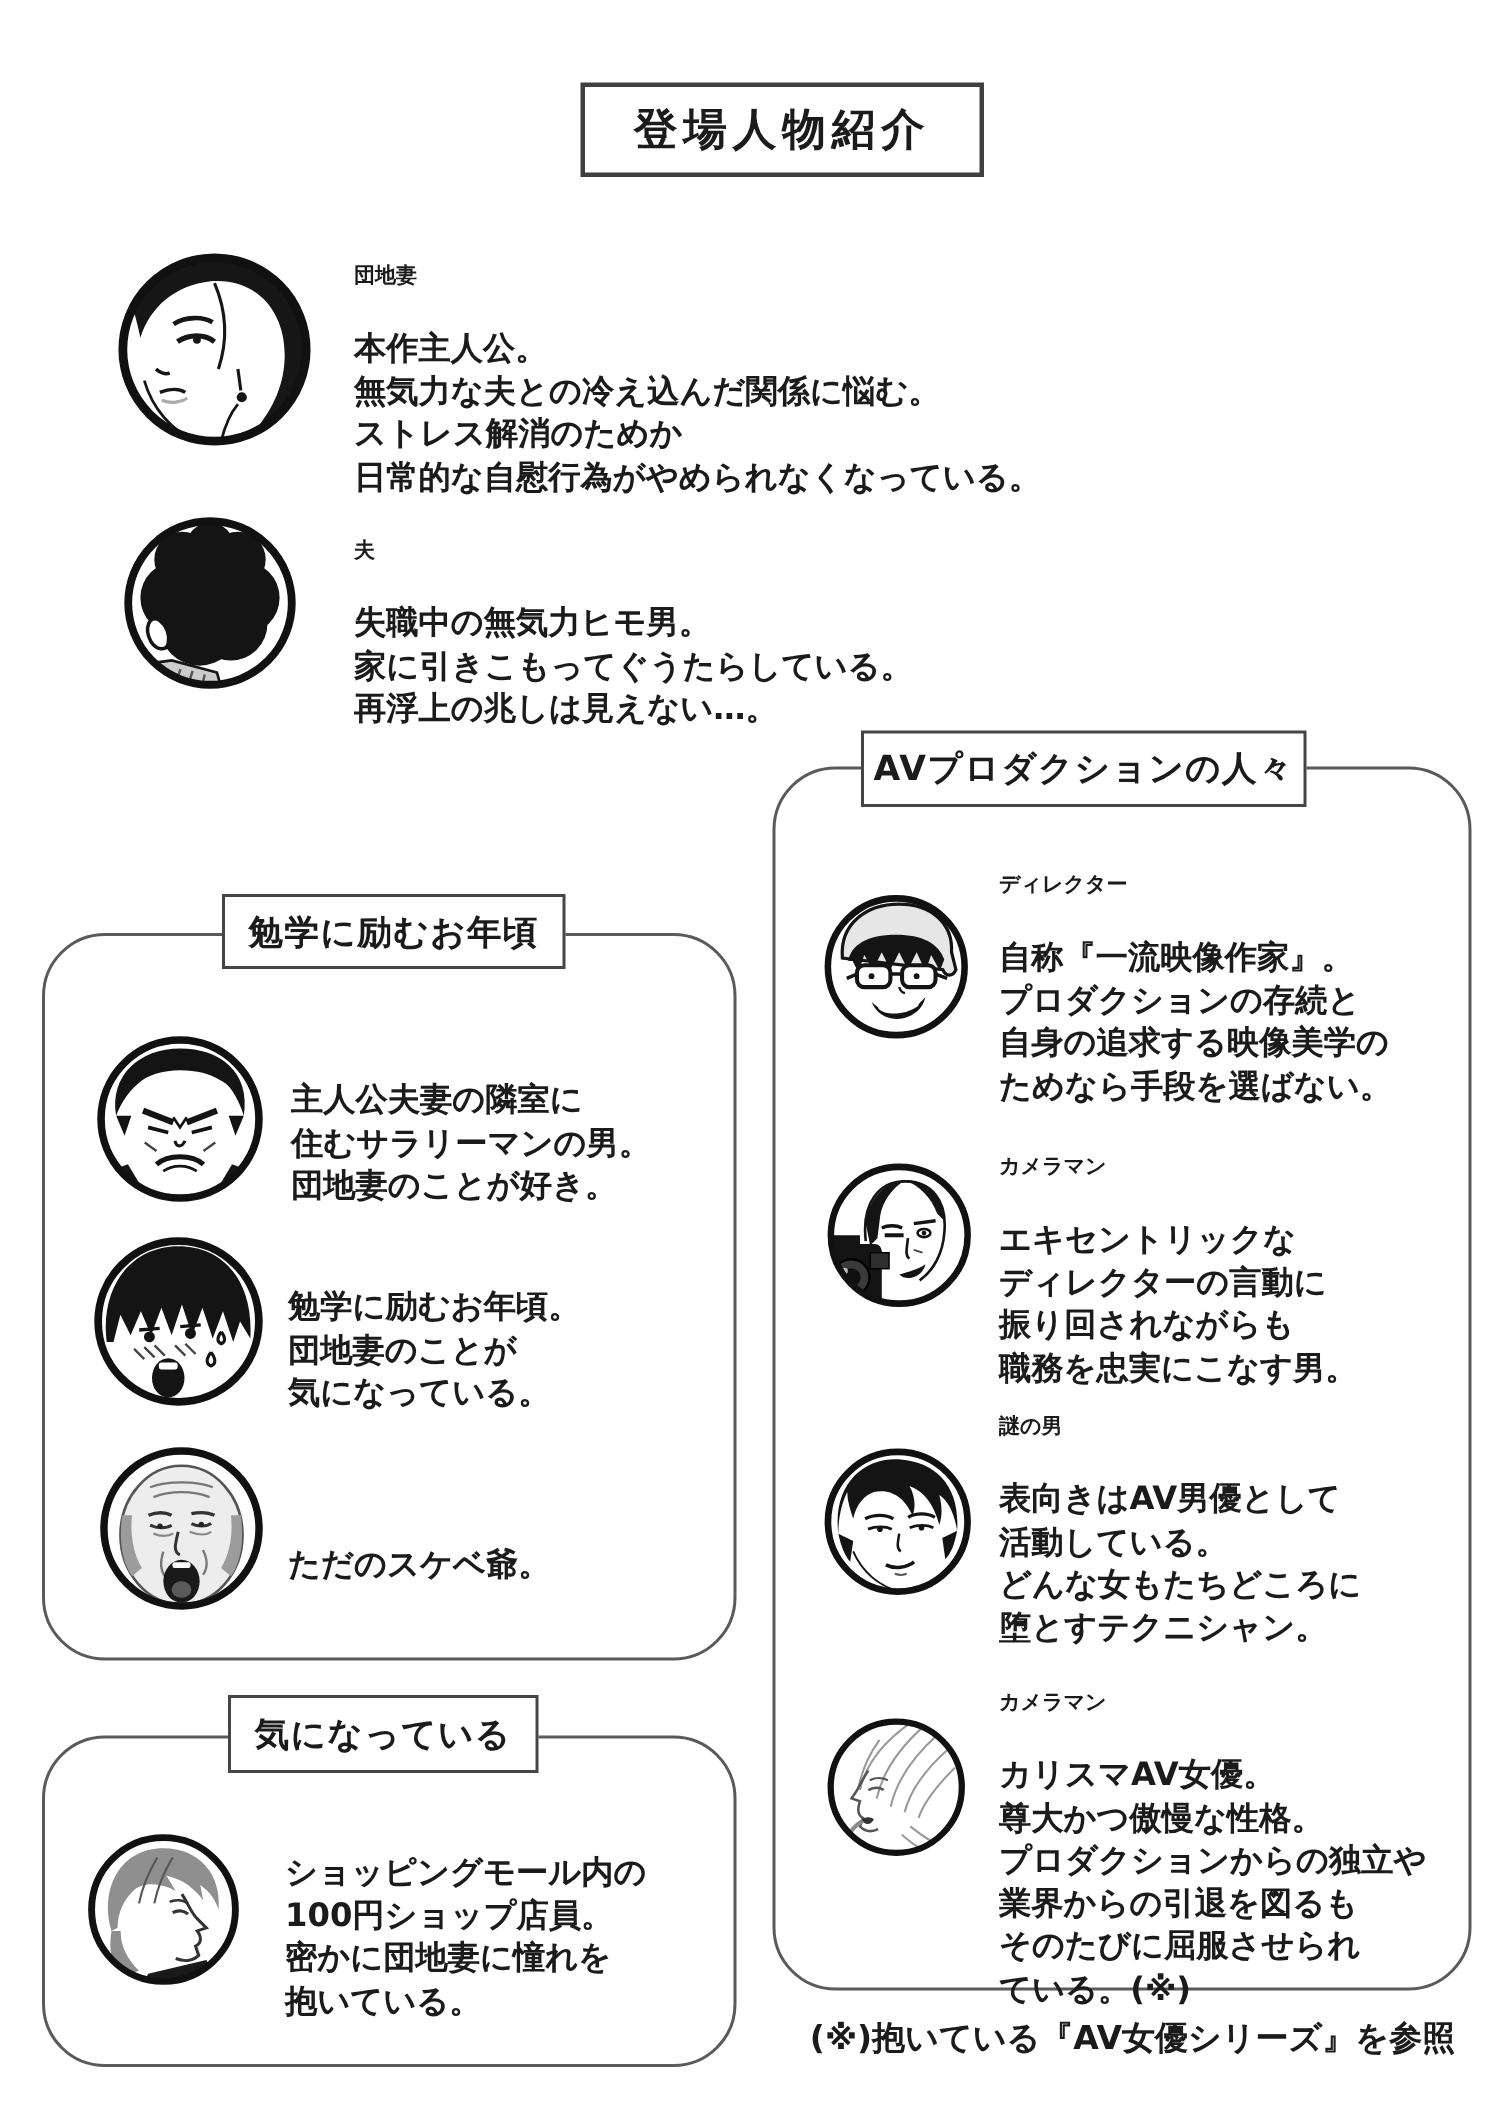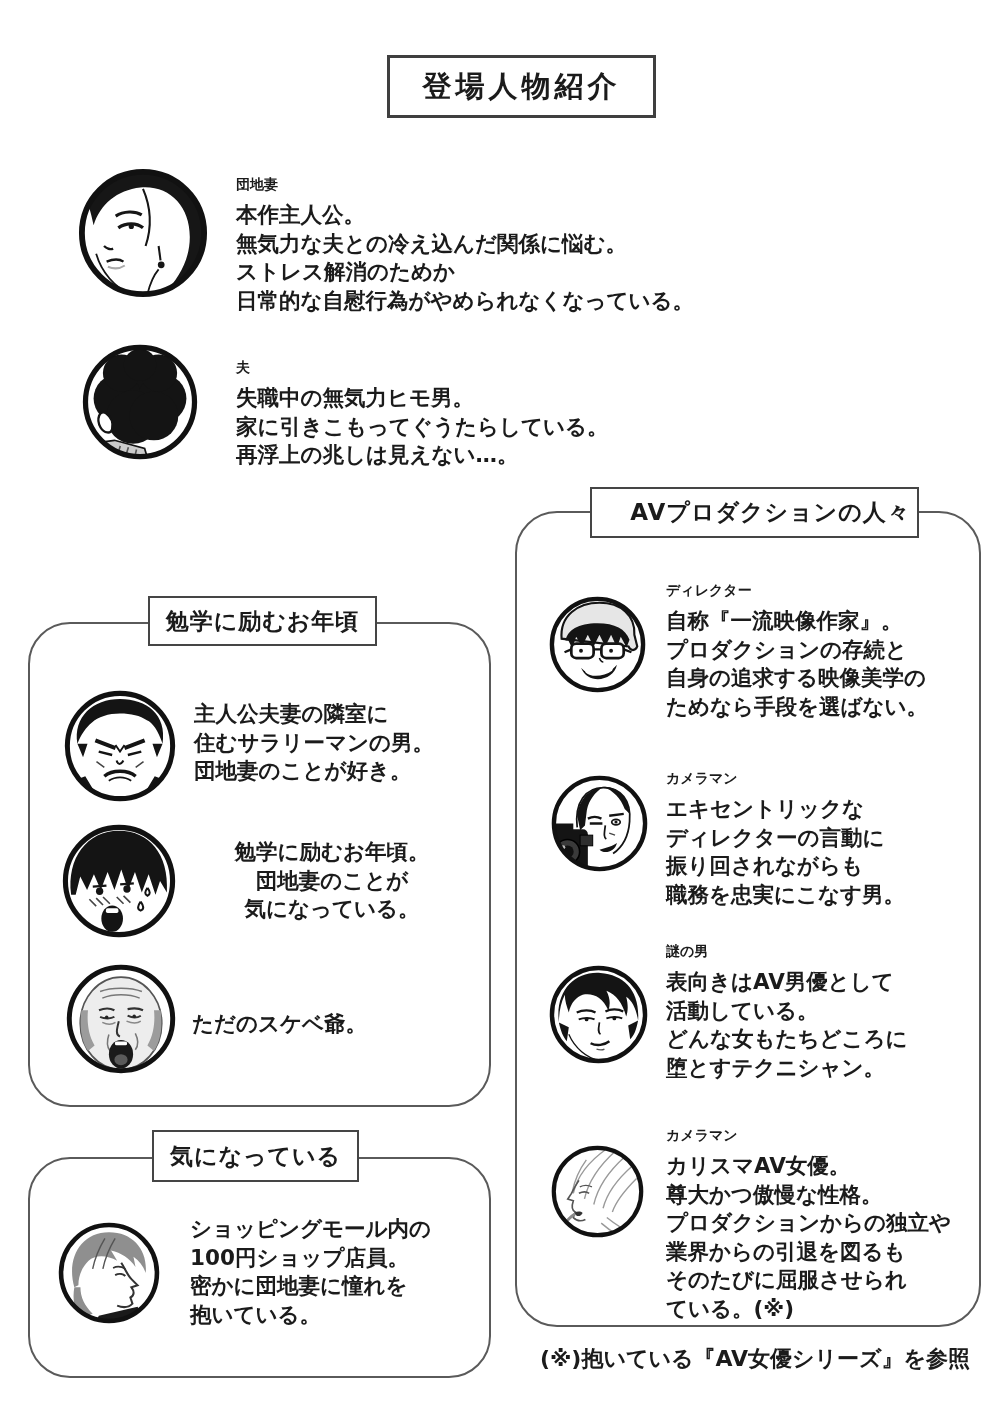--- a/index.html
+++ b/index.html
@@ -14,21 +14,21 @@
     display:flex;align-items:center;justify-content:center;
     font-size:29px;font-weight:700;letter-spacing:4px;
   }
   .gbox{border:2.5px solid #5a5a5a;border-radius:42px;background:#fff;}
   .glabel{
     background:#fff;border:2.5px solid #454545;z-index:2;
     display:flex;align-items:center;justify-content:center;
     font-size:23px;font-weight:700;letter-spacing:1px;
   }
   .cname{font-size:14px;font-weight:700;line-height:29px;margin:0 0 2px 0;}
-  .cdesc{font-size:21.5px;font-weight:600;line-height:28.5px;white-space:pre-line;}
+  .cdesc{font-size:21.5px;font-weight:600;line-height:28.5px;white-space:pre-line;margin-top:20px;}
   .footnote{font-size:22px;font-weight:700;text-align:center;}
   svg.portrait{position:absolute;display:block;}
 </style>
 </head>
 <body>
 
 <div class="page">
 
   <div class="abs titlebox" style="left:387px;top:55px;width:263px;height:57px;">
     <span>登場人物紹介</span>
@@ -140,21 +140,21 @@
       <path fill="none" stroke="#141414" stroke-width="2" d="M27,55 L39,54 M51,53 L63,52"></path>
       <circle cx="33" cy="59" r="3.2" fill="#141414"></circle>
         <circle cx="57" cy="57" r="3.2" fill="#141414"></circle>
       <path fill="none" stroke="#444" stroke-width="1.4" d="M24,66 L30,72 M30,65 L36,71 M36,64 L42,70 M48,64 L54,70 M54,63 L60,69"></path>
       <ellipse cx="44" cy="83" rx="9.5" ry="11.5" fill="#141414"></ellipse>
       <rect x="38.5" y="74" width="11" height="4" rx="1.5" fill="#fff"></rect>
       <path fill="none" stroke="#141414" stroke-width="1.8" d="M69,68 c3,4 3,7 0,8 c-3,-1 -3,-4 0,-8 M75,56 c2.6,3.4 2.6,6 0,7 c-2.6,-1 -2.6,-3.6 0,-7"></path>
     </g>
     <circle cx="50" cy="50" r="47" fill="none" stroke="#111" stroke-width="4.5"></circle>
   </svg>
-  <div class="abs" style="left:192px;top:838px;width:280px;text-align:center;">
+  <div class="abs" style="left:192px;top:838px;width:280px;">
     <div class="cdesc">勉学に励むお年頃。
 団地妻のことが
 気になっている。</div>
   </div>
 
   <svg class="portrait" style="left:66px;top:964px;width:110px;height:110px;" viewBox="0 0 100 100">
     <defs>
         <clipPath id="c5">
           <circle cx="50" cy="50" r="46.5"></circle>
         </clipPath>
@@ -205,21 +205,21 @@
     <circle cx="50" cy="50" r="47" fill="none" stroke="#111" stroke-width="4.5"></circle>
   </svg>
   <div class="abs" style="left:190px;top:1215px;width:290px;">
     <div class="cdesc">ショッピングモール内の
 100円ショップ店員。
 密かに団地妻に憧れを
 抱いている。</div>
   </div>
 
   <div class="abs gbox" style="left:515px;top:511px;width:462px;height:812px;"></div>
-  <div class="abs glabel" style="left:590px;top:487px;width:293px;height:47px;padding-left:32px;">
+  <div class="abs glabel" style="left:574px;top:487px;width:293px;height:47px;">
     <span>AVプロダクションの人々</span>
   </div>
 
   <svg class="portrait" style="left:549px;top:596px;width:97px;height:97px;" viewBox="0 0 100 100">
     <defs>
         <clipPath id="c7">
           <circle cx="50" cy="50" r="46.5"></circle>
         </clipPath>
       </defs>
     <g clip-path="url(#c7)">

